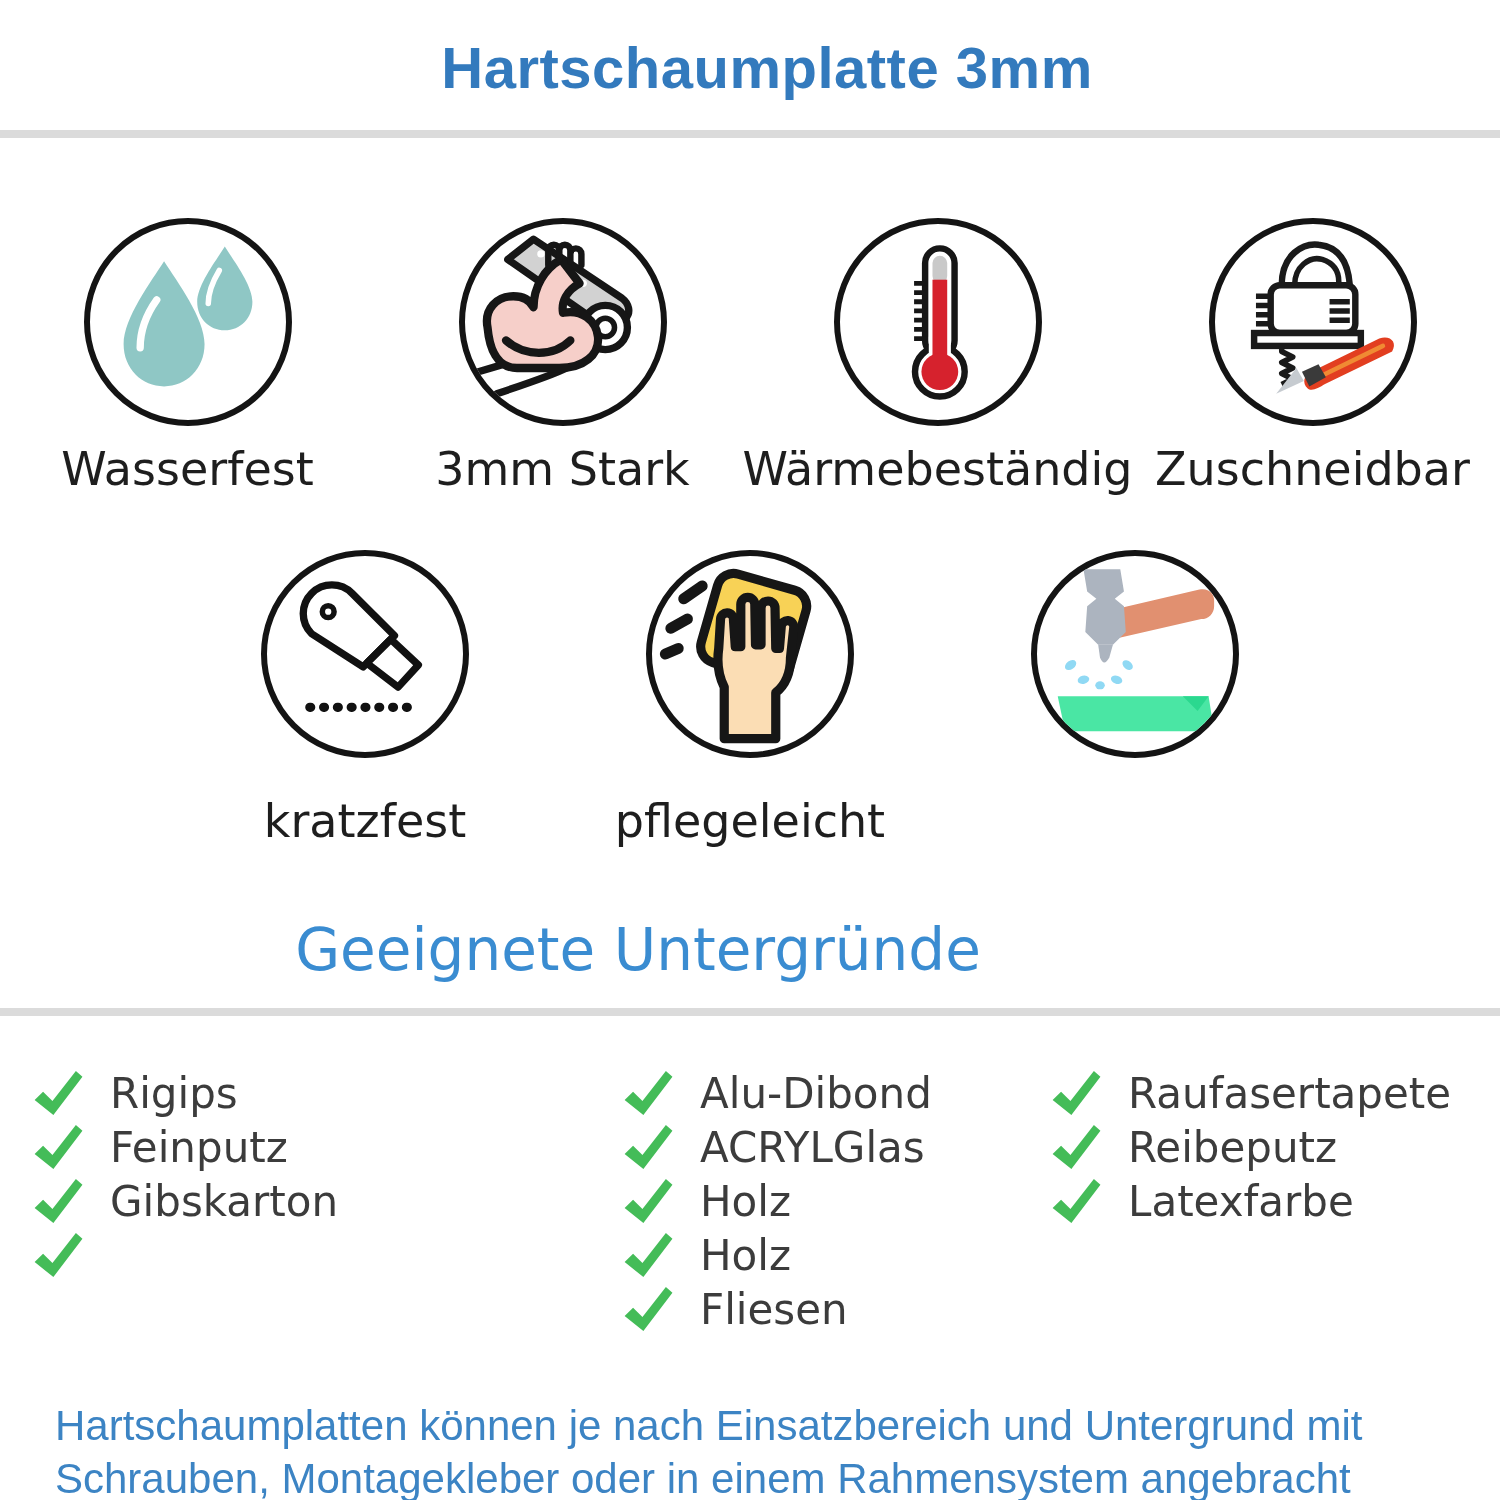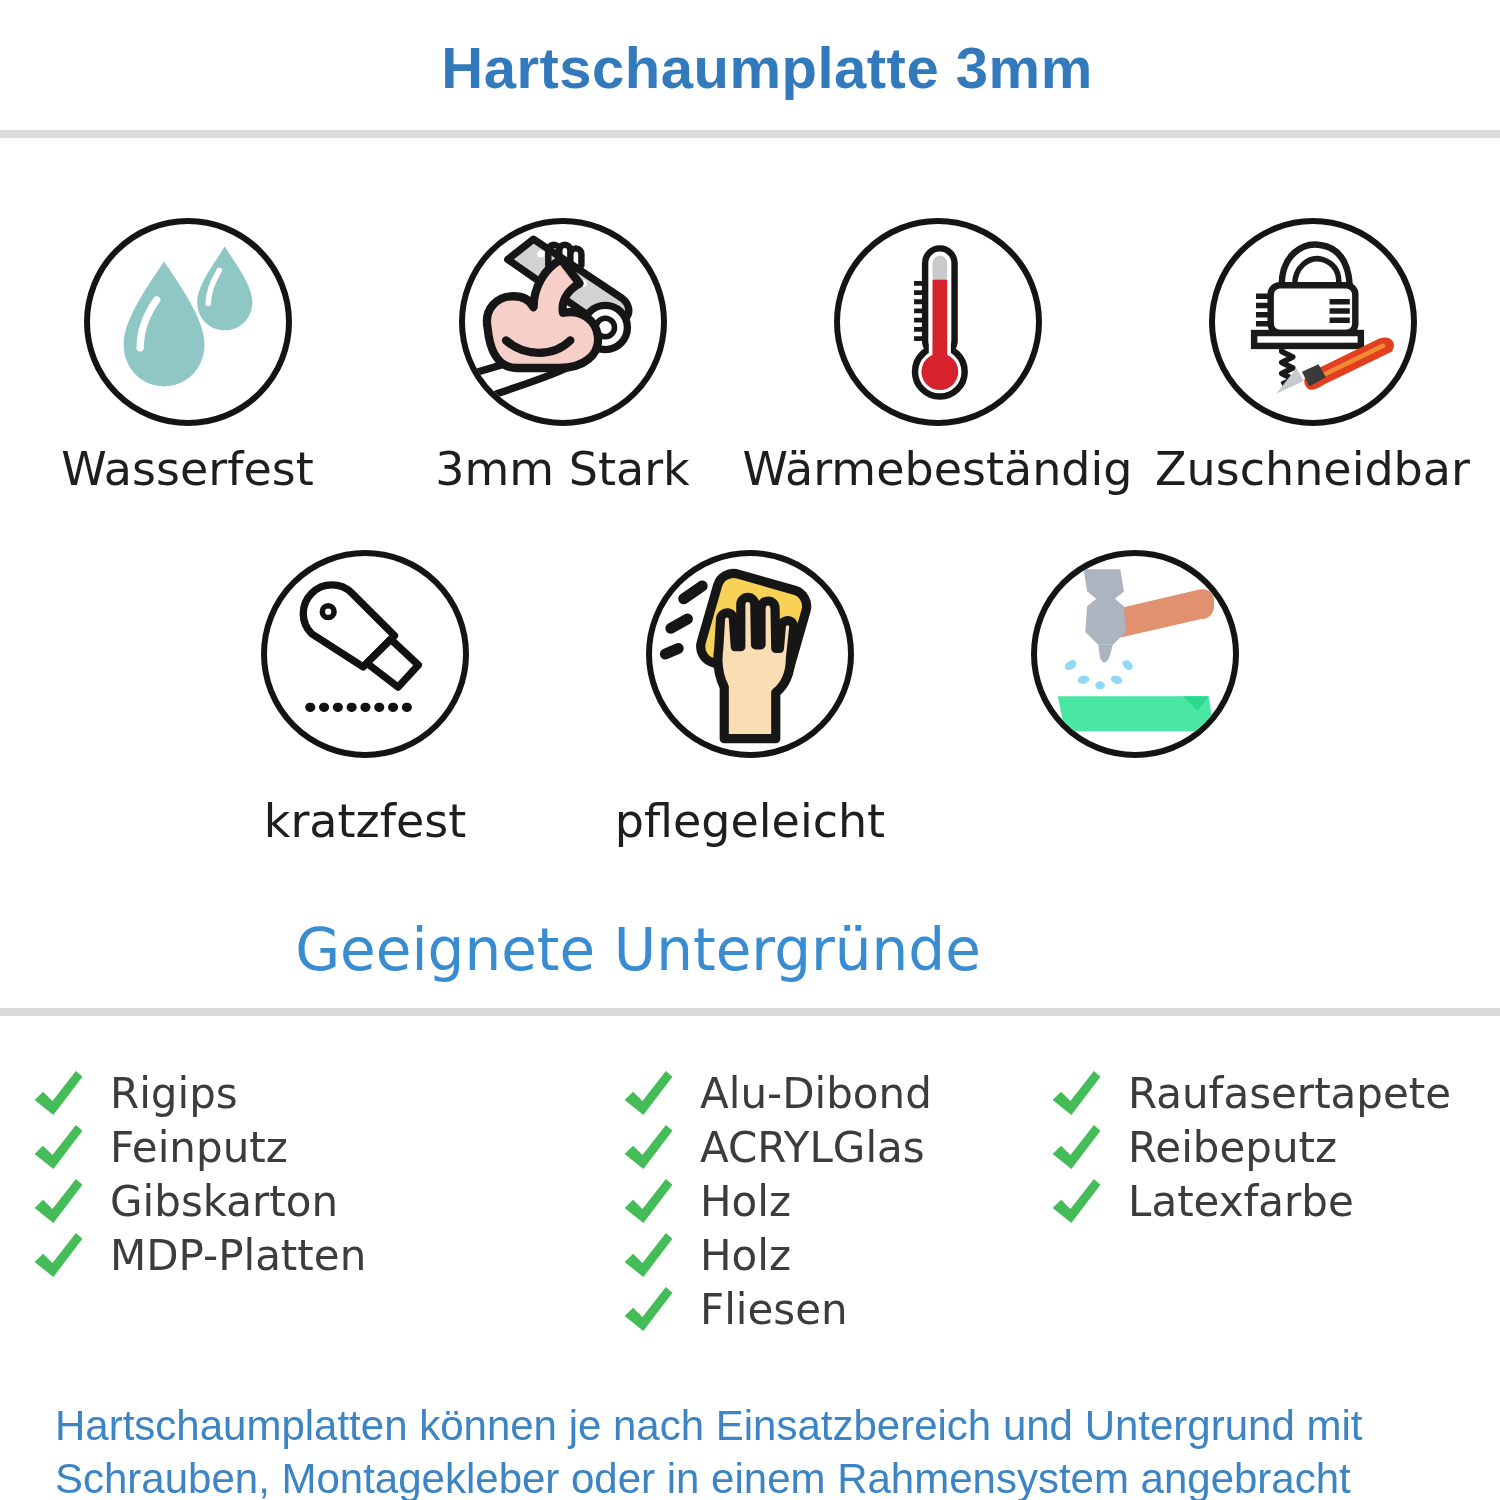--- a/index.html
+++ b/index.html
@@ -181,21 +181,20 @@
       <div class="s-item">
         <svg class="check" viewBox="0 0 52 48">
             <path fill="#44BC58" d="M0 31 L9 22 L19 32 L44 0 L51 6 L20 47 Z"></path>
           </svg>
         <span class="s-label">Gibskarton</span>
       </div>
       <div class="s-item">
         <svg class="check" viewBox="0 0 52 48">
             <path fill="#44BC58" d="M0 31 L9 22 L19 32 L44 0 L51 6 L20 47 Z"></path>
           </svg>
-        <span class="s-label">MDP-Platten</span>
       </div>
     </div>
 
     <div class="s-col s-col-2">
       <div class="s-item">
         <svg class="check" viewBox="0 0 52 48">
             <path fill="#44BC58" d="M0 31 L9 22 L19 32 L44 0 L51 6 L20 47 Z"></path>
           </svg>
         <span class="s-label">Alu-Dibond</span>
       </div>

